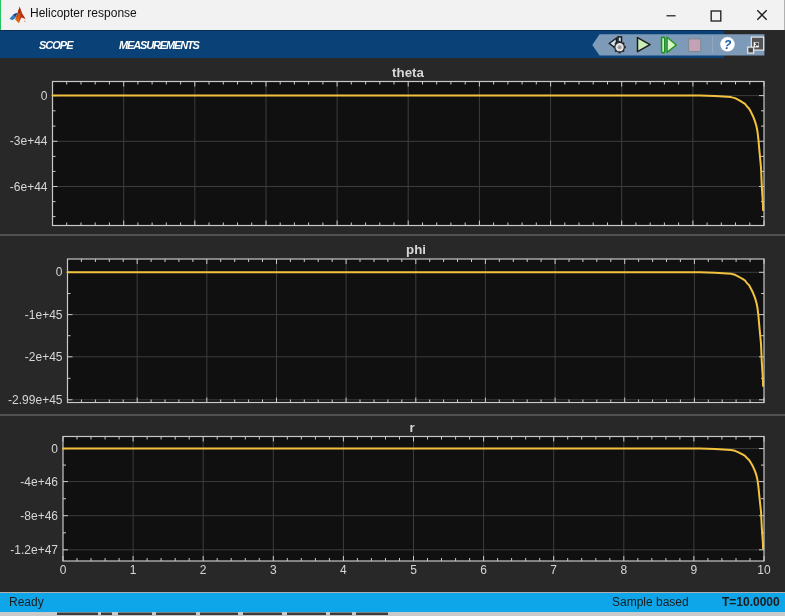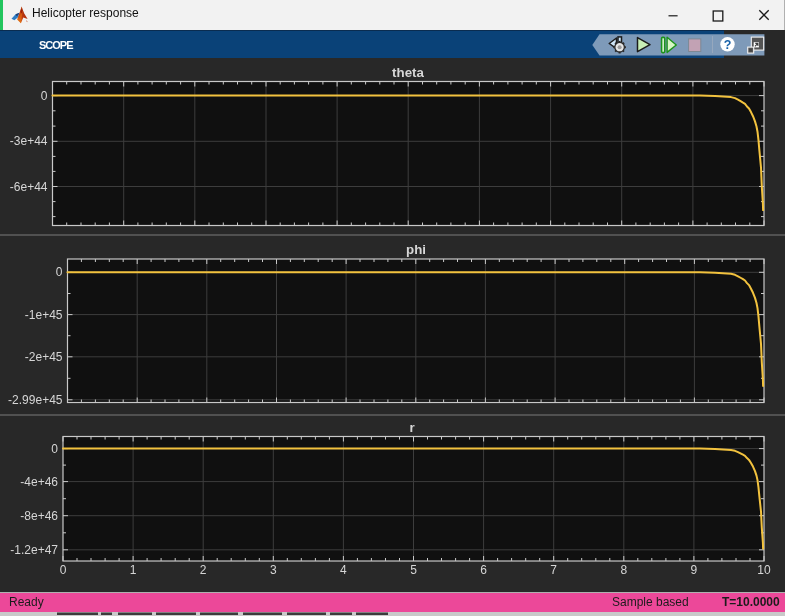--- a/index.html
+++ b/index.html
@@ -1,20 +1,20 @@
 <!DOCTYPE html>
 <html><head><meta charset="utf-8"><style>
 html,body{margin:0;padding:0;}
 body{width:785px;height:616px;overflow:hidden;font-family:"Liberation Sans",sans-serif;background:#282828;will-change:transform;}
 .abs{position:absolute;}
-#titlebar{left:0;top:1;width:785px;height:30px;background:#f2f2f2;border-left:3px solid #22c55e;border-right:1px solid #b0b0b0;box-sizing:border-box;}
+#titlebar{left:0;top:1;width:785px;height:30px;background:#f2f2f2;border-left:1px solid #22c55e;border-right:1px solid #b0b0b0;box-sizing:border-box;}
 #topline{left:0;top:0;width:785px;height:1px;background:#a6a6a6;}
-#toolbar{left:0;top:30px;width:724px;height:28px;background:#0a4278;border-top:1.5px solid #0a2c50;box-sizing:border-box;}
+#toolbar{left:0;top:30px;width:724px;height:28px;background:#0a4278;border-top:1.5px solid #0a2c50;box-sizing:border-box;font-style:italic;}
 #content{left:0;top:58px;width:785px;height:534px;background:#282828;}
-#statusbar{left:0;top:592px;width:785px;height:20px;background:#ec4899;border-top:1px solid #b0b0b0;box-sizing:border-box;}
+#statusbar{left:0;top:592px;width:785px;height:20px;background:#0ea5e9;border-top:1px solid #b0b0b0;box-sizing:border-box;}
 #bottomstrip{left:0;top:612px;width:785px;height:4px;background:#c9c9c9;}
 .tab{position:absolute;top:1px;height:27px;line-height:27px;color:#fff;font-size:11px;font-weight:bold;}
 #wtitle{position:absolute;left:29px;top:0;height:27px;line-height:27px;font-size:12px;color:#111;}
 .sbtext{position:absolute;top:0;height:19px;line-height:19px;font-size:12px;color:#1c1c1c;}
 </style></head>
 <body>
 <div id="topline" class="abs"></div>
 <div id="titlebar" class="abs">
   <svg class="abs" style="left:8px;top:6px" width="18" height="18" viewBox="0 0 18 18">
     <defs>
@@ -33,20 +33,21 @@
   </svg>
   <div id="wtitle">Helicopter response</div>
   <svg class="abs" style="left:655px;top:0" width="130" height="30" viewBox="0 0 130 30">
     <path d="M10.5 15.8 H19.6" stroke="#1a1a1a" stroke-width="1.2"></path>
     <rect x="55.2" y="11" width="9.6" height="10" fill="none" stroke="#1a1a1a" stroke-width="1.3"></rect>
     <path d="M101.3 10.2 L110.7 19.8 M110.7 10.2 L101.3 19.8" stroke="#1a1a1a" stroke-width="1.3"></path>
   </svg>
 </div>
 <div id="toolbar" class="abs">
   <div class="tab" style="left:39px;letter-spacing:-1px;">SCOPE</div>
+  <div class="tab" style="left:119px;letter-spacing:-1.15px;">MEASUREMENTS</div>
   <svg class="abs" style="left:588px;top:0" width="197" height="27" viewBox="0 0 197 27">
     <polygon points="4.3,13.9 11.5,3.2 176.4,3.2 176.4,24.5 11.5,24.5" fill="#7e9ab9"></polygon>
 
     <g>
       <polygon points="21.2,12.5 28.5,7 28.5,17.6" fill="#cfe6f8" stroke="#1c1c1c" stroke-width="1.5" stroke-linejoin="round"></polygon>
       <rect x="30.0" y="5.9" width="3.5" height="6.2" fill="#cfe6f8" stroke="#1c1c1c" stroke-width="1.5"></rect>
       <g>
         <g stroke="#2a2a2a" stroke-width="2.0">
           <line x1="31.6" y1="9.9" x2="31.6" y2="22.5"></line>
           <line x1="25.3" y1="16.2" x2="37.9" y2="16.2"></line>

